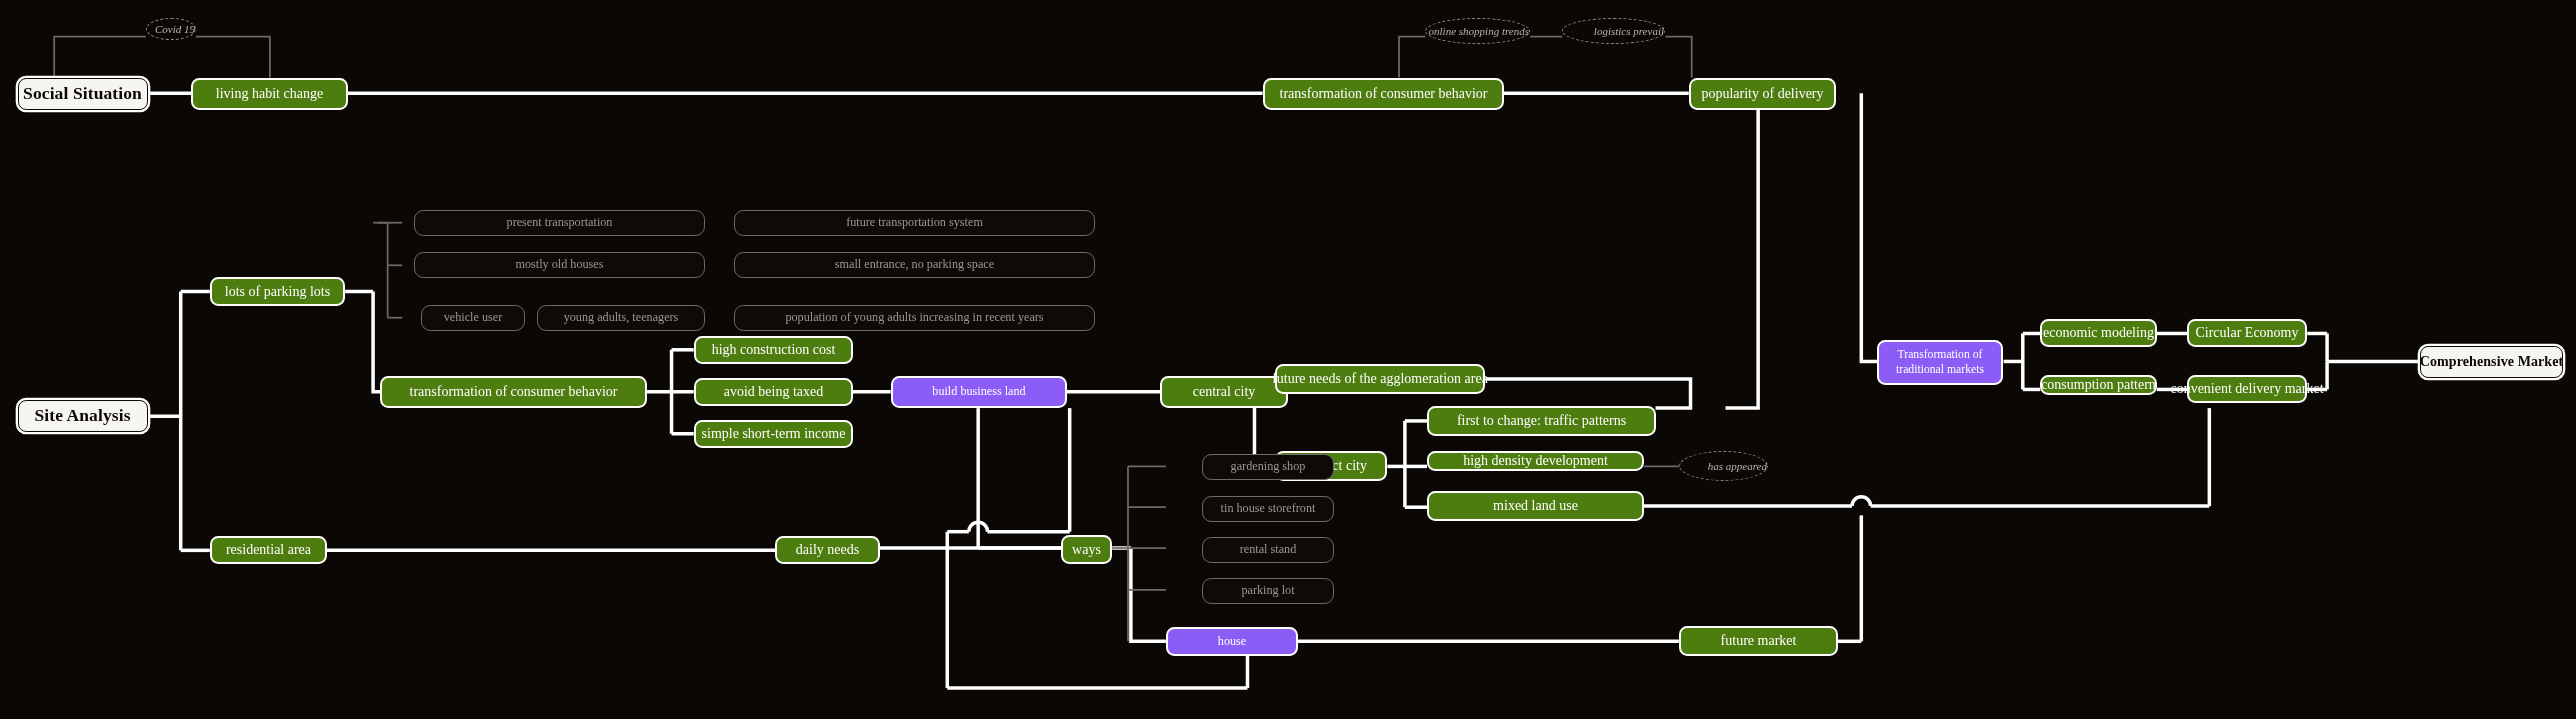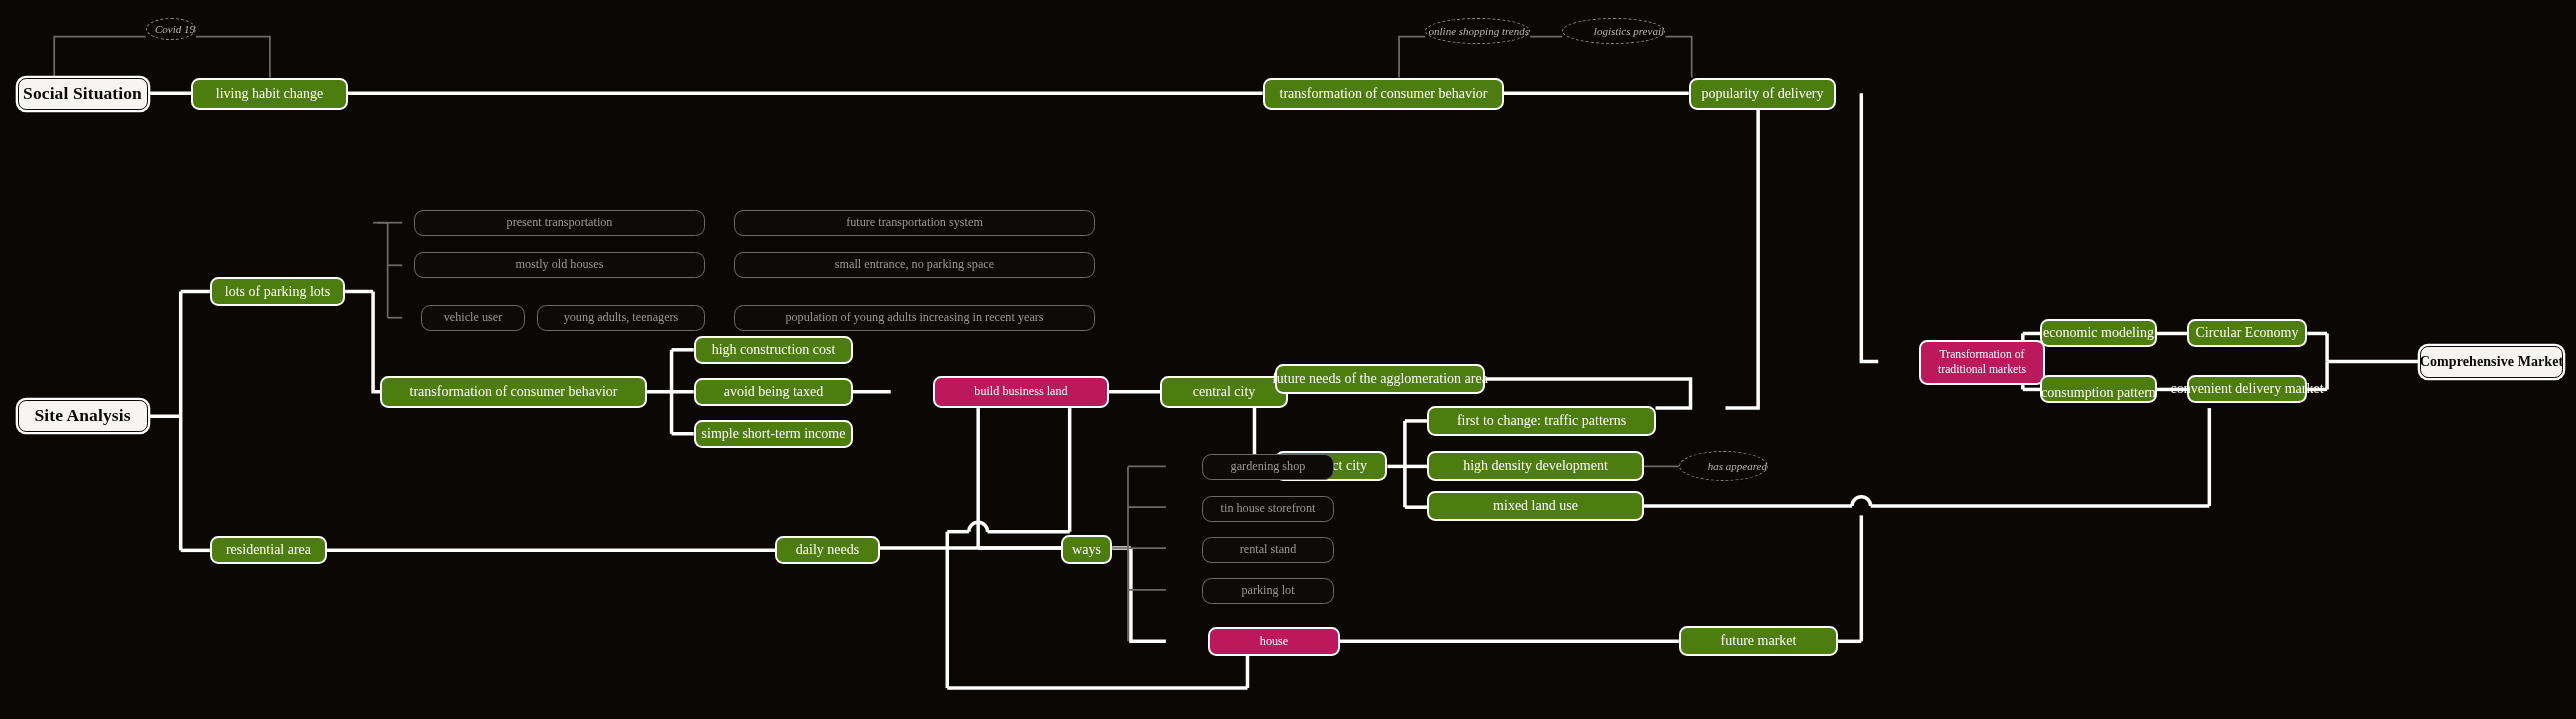--- a/index.html
+++ b/index.html
@@ -44,25 +44,24 @@
   .muted{
     background:#0d0a08;
     color:#9b9893;
     border:1.2px solid #6e6b66;
     font-size:12.2px;
     border-radius:9.3px;
     margin-left:36px;
   }
   
   .fill{
-    background:#be185d;
+    background:#8b5cf6;
     color:#ffffff;
     border:2.3px solid #ffffff;
     font-size:12.2px;
-    margin-left:42px;
   }
   .fill.two-line{font-size:11.7px;white-space:normal;line-height:1.25;}
 
   
   .ellipse{
     position:absolute;
     box-sizing:border-box;
     display:flex;align-items:center;justify-content:flex-end;
     border:1.2px dashed #8d8a85;
     border-radius:50%;
@@ -293,21 +292,21 @@
   </div>
 
   <div class="node strong" style="left:1275px;top:451px;width:112px;height:30px;">
     <span>compact city</span>
   </div>
 
   <div class="node strong" style="left:1427px;top:406px;width:229px;height:30px;">
     <span>first to change: traffic patterns</span>
   </div>
 
-  <div class="node strong" style="left:1427px;top:451px;width:217px;height:30px;">
+  <div class="node strong" style="left:1427px;top:451px;width:217px;height:20px;">
     <span>high density development</span>
   </div>
 
   <div class="ellipse" style="left:1679px;top:451px;width:89px;height:30px;">
     <span>has appeared</span>
   </div>
 
   <div class="node strong" style="left:1427px;top:491px;width:217px;height:30px;">
     <span>mixed land use</span>
   </div>
@@ -354,21 +353,21 @@
   </div>
 
   <div class="node strong" style="left:2040px;top:319px;width:117px;height:28px;">
     <span>economic modeling</span>
   </div>
 
   <div class="node strong" style="left:2187px;top:319px;width:120px;height:28px;">
     <span>Circular Economy</span>
   </div>
 
-  <div class="node strong" style="left:2040px;top:375px;width:117px;height:28px;align-items:flex-end;">
+  <div class="node strong" style="left:2040px;top:375px;width:117px;height:20px;align-items:flex-end;">
     <span>consumption pattern</span>
   </div>
 
   <div class="node strong" style="left:2187px;top:375px;width:120px;height:28px;">
     <span>convenient delivery market</span>
   </div>
 
   <div class="node root" style="left:2420px;top:346px;width:143px;height:31.5px;font-size:14px;">
     <span>Comprehensive Market</span>
   </div>

